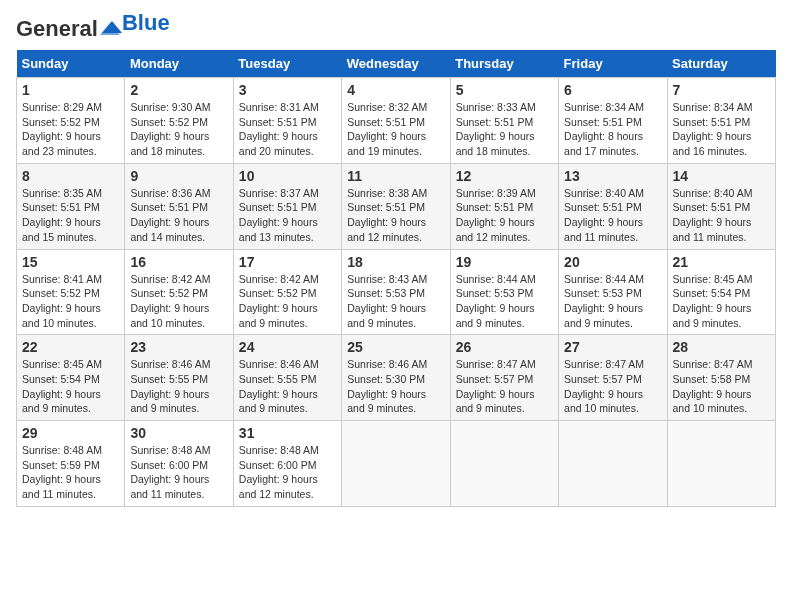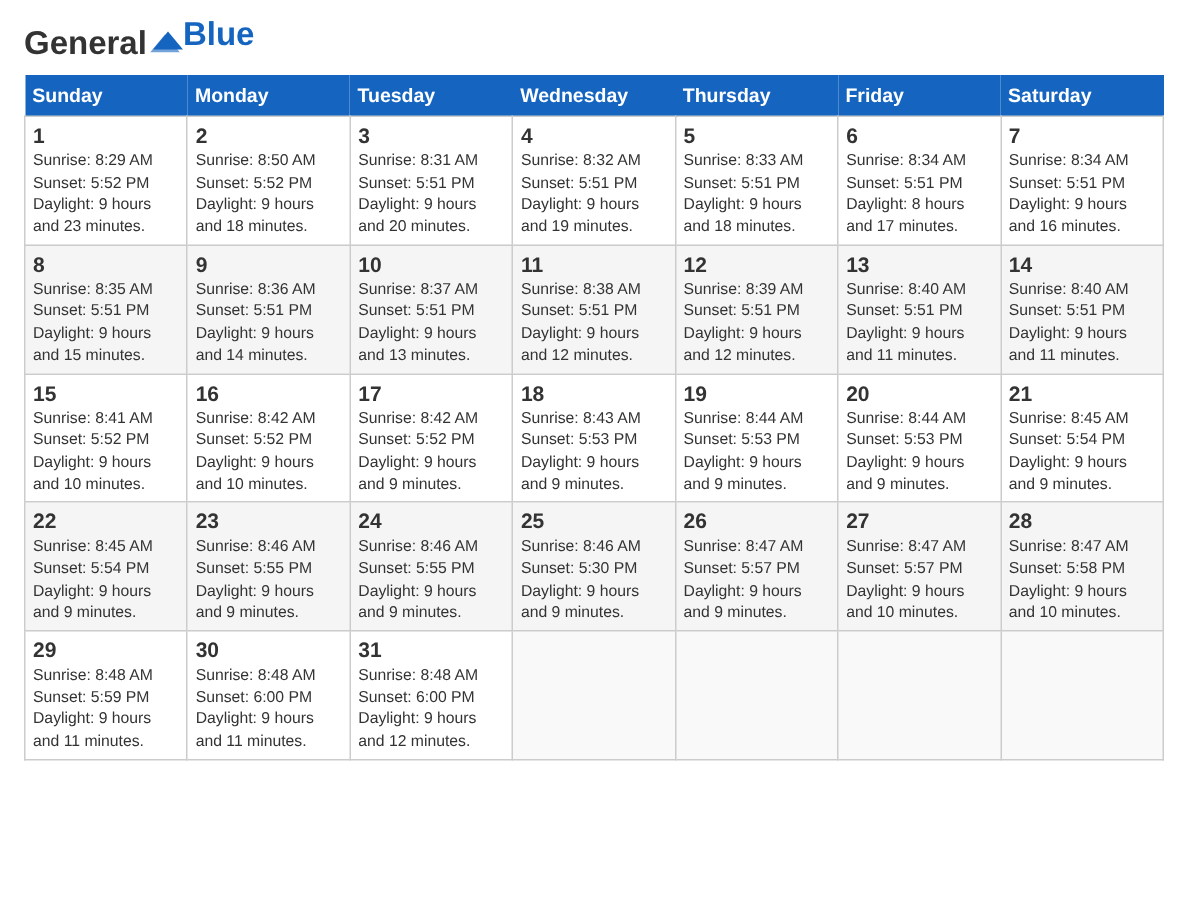--- a/index.html
+++ b/index.html
@@ -108,21 +108,21 @@
   <tbody id="calendar-body">
   <tr>
         <td>
         <span class="day-num">1</span>
         <span class="day-info">Sunrise: 8:29 AM</span><br>
         <span class="day-info">Sunset: 5:52 PM</span><br>
         <span class="day-info">Daylight: 9 hours and 23 minutes.</span>
       </td>
         <td>
         <span class="day-num">2</span>
-        <span class="day-info">Sunrise: 8:50 AM</span><br>
+        <span class="day-info">Sunrise: 9:30 AM</span><br>
         <span class="day-info">Sunset: 5:52 PM</span><br>
         <span class="day-info">Daylight: 9 hours and 18 minutes.</span>
       </td>
         <td>
         <span class="day-num">3</span>
         <span class="day-info">Sunrise: 8:31 AM</span><br>
         <span class="day-info">Sunset: 5:51 PM</span><br>
         <span class="day-info">Daylight: 9 hours and 20 minutes.</span>
       </td>
         <td>

